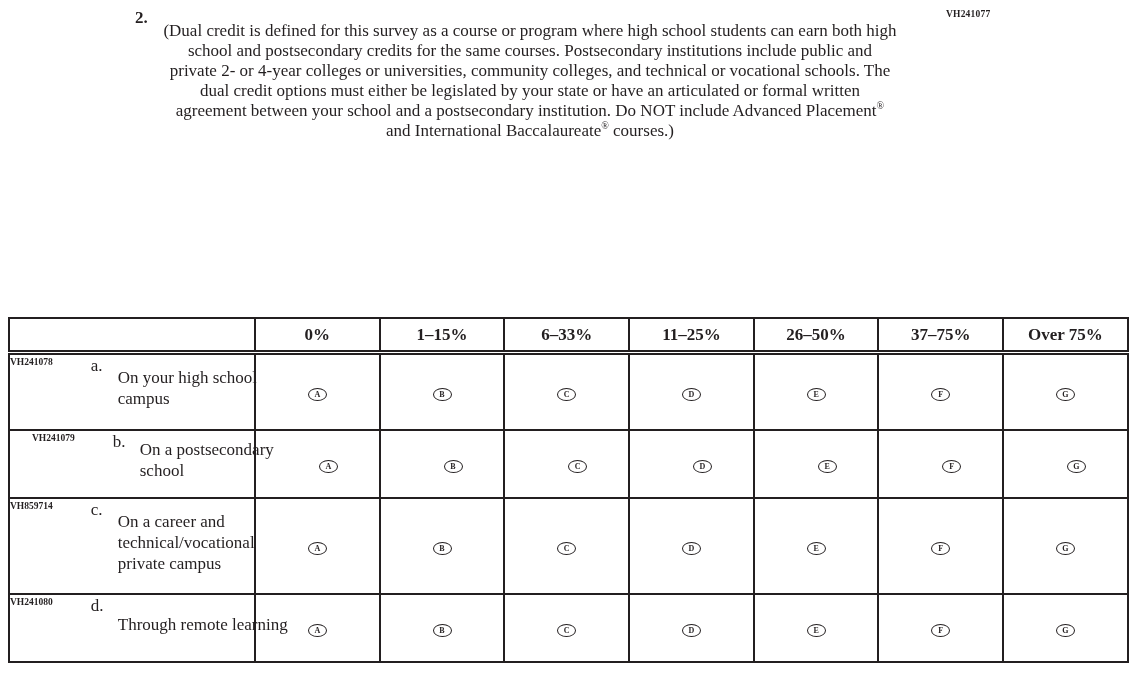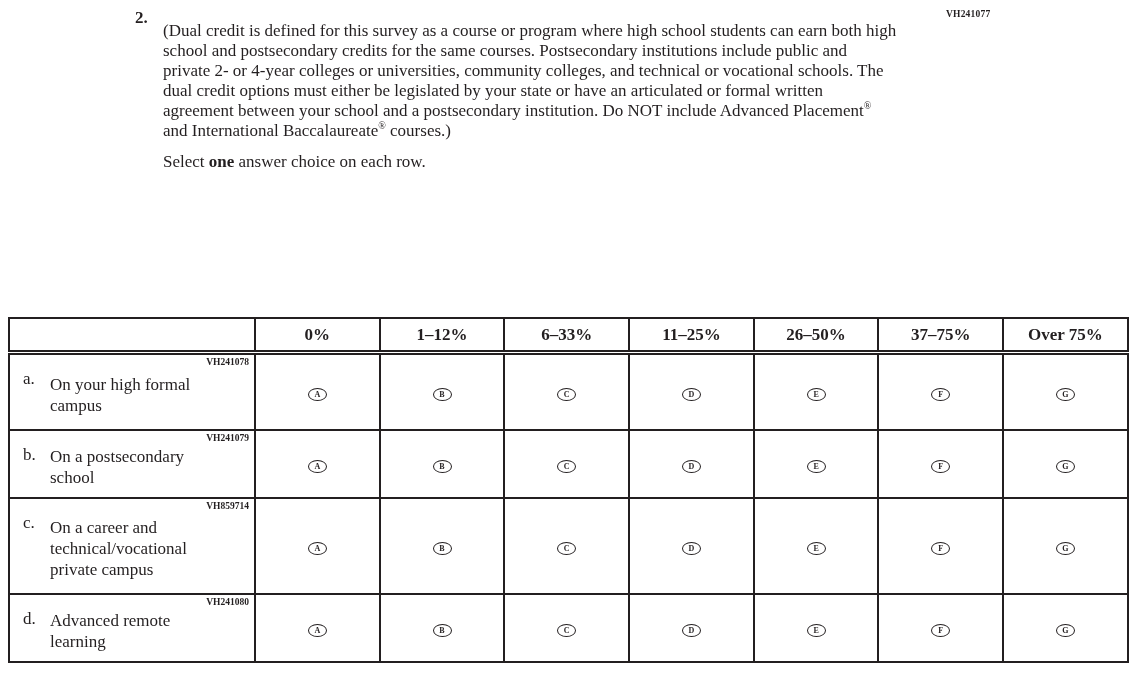--- a/index.html
+++ b/index.html
@@ -29,21 +29,21 @@
     font-size: 17px;
     line-height: 20px;
   }
   .q-row { display: flex; }
   .q-num {
     flex: 0 0 28px;
     font-weight: bold;
   }
   .q-body { flex: 1; }
   .q-body p { margin: 0; }
-  .q-definition { margin-top: 13px !important; }
+  .q-definition { margin-top: 13px !important; text-align: center; }
   .q-select { margin-top: 11px !important; }
   .reg-mark {
     font-size: 10px;
     vertical-align: super;
     line-height: 0;
   }
   b { font-weight: bold; }
 
   
   .grid {
@@ -63,30 +63,30 @@
     height: 31px;
     font-size: 17px;
     font-weight: bold;
     text-align: center;
     vertical-align: middle;
     border-bottom: 5px double #231f20;
   }
   .grid { border: 2px solid #231f20; }
 
   tr.row-a td { height: 74px; }
-  tr.row-b td { height: 66px; }
+  tr.row-b td { height: 66px; padding-left: 22px; }
   tr.row-c td { height: 94px; }
   tr.row-d td { height: 66px; margin-left: 21px; }
 
   td.label-cell { vertical-align: top; }
   .label-inner {
     display: flex;
-    flex-direction: column;
     height: 100%;
     box-sizing: border-box;
+    gap: 20px;
   }
   .row-code {
     text-align: right;
     font-size: 9.5px;
     font-weight: bold;
     padding: 2px 5px 0 0;
     line-height: 11px;
   }
   .row-label {
     flex: 1;
@@ -119,56 +119,55 @@
 </head>
 <body>
 
 <div class="top-code">VH241077</div>
 
 <div class="question-block">
   <div class="q-row">
     <div class="q-num">2.</div>
     <div class="q-body">
       <p class="q-definition"><span>(Dual credit is defined for this survey as a course or program where high school students can earn both high school and postsecondary credits for the same courses. Postsecondary institutions include public and private 2- or 4-year colleges or universities, community colleges, and technical or vocational schools. The dual credit options must either be legislated by your state or have an articulated or formal written agreement between your school and a postsecondary institution. Do NOT include Advanced Placement</span><span class="reg-mark">®</span><span> and International Baccalaureate</span><span class="reg-mark">®</span><span> courses.)</span></p>
-      <p class="q-select"><span>Select </span><b>one</b><span> answer choice on each row.</span></p>
     </div>
   </div>
 </div>
 
 <table class="grid">
   <colgroup>
     <col class="col-label">
     <col class="col-opt">
       <col class="col-opt">
       <col class="col-opt">
       <col class="col-opt">
       <col class="col-opt">
       <col class="col-opt">
       <col class="col-opt">
   </colgroup>
   <thead>
     <tr>
       <th></th>
       <th>0%</th>
-      <th>1–12%</th>
+      <th>1–15%</th>
       <th>6–33%</th>
       <th>11–25%</th>
       <th>26–50%</th>
       <th>37–75%</th>
       <th>Over 75%</th>
     </tr>
   </thead>
   <tbody>
     <tr class="row-a">
       <td class="label-cell">
         <div class="label-inner">
           <div class="row-code">VH241078</div>
           <div class="row-label">
             <span class="row-letter">a.</span>
-            <span class="row-text">On your high formal campus</span>
+            <span class="row-text">On your high school campus</span>
           </div>
         </div>
       </td>
       <td class="opt-cell"><span class="bubble">
             <span>A</span>
           </span></td>
       <td class="opt-cell"><span class="bubble">
             <span>B</span>
           </span></td>
       <td class="opt-cell"><span class="bubble">
@@ -250,21 +249,21 @@
       <td class="opt-cell"><span class="bubble">
             <span>G</span>
           </span></td>
     </tr>
     <tr class="row-d">
       <td class="label-cell">
         <div class="label-inner">
           <div class="row-code">VH241080</div>
           <div class="row-label">
             <span class="row-letter">d.</span>
-            <span class="row-text">Advanced remote learning</span>
+            <span class="row-text">Through remote learning</span>
           </div>
         </div>
       </td>
       <td class="opt-cell"><span class="bubble">
             <span>A</span>
           </span></td>
       <td class="opt-cell"><span class="bubble">
             <span>B</span>
           </span></td>
       <td class="opt-cell"><span class="bubble">

